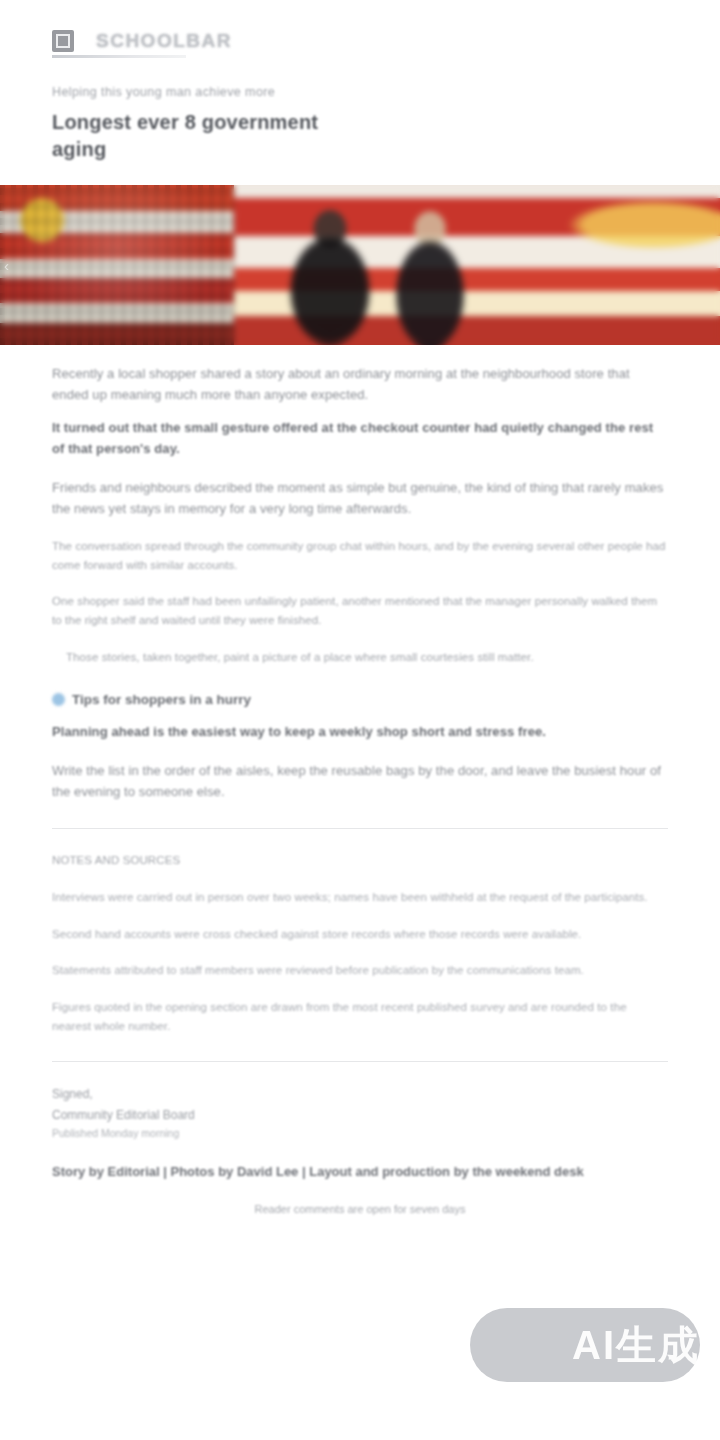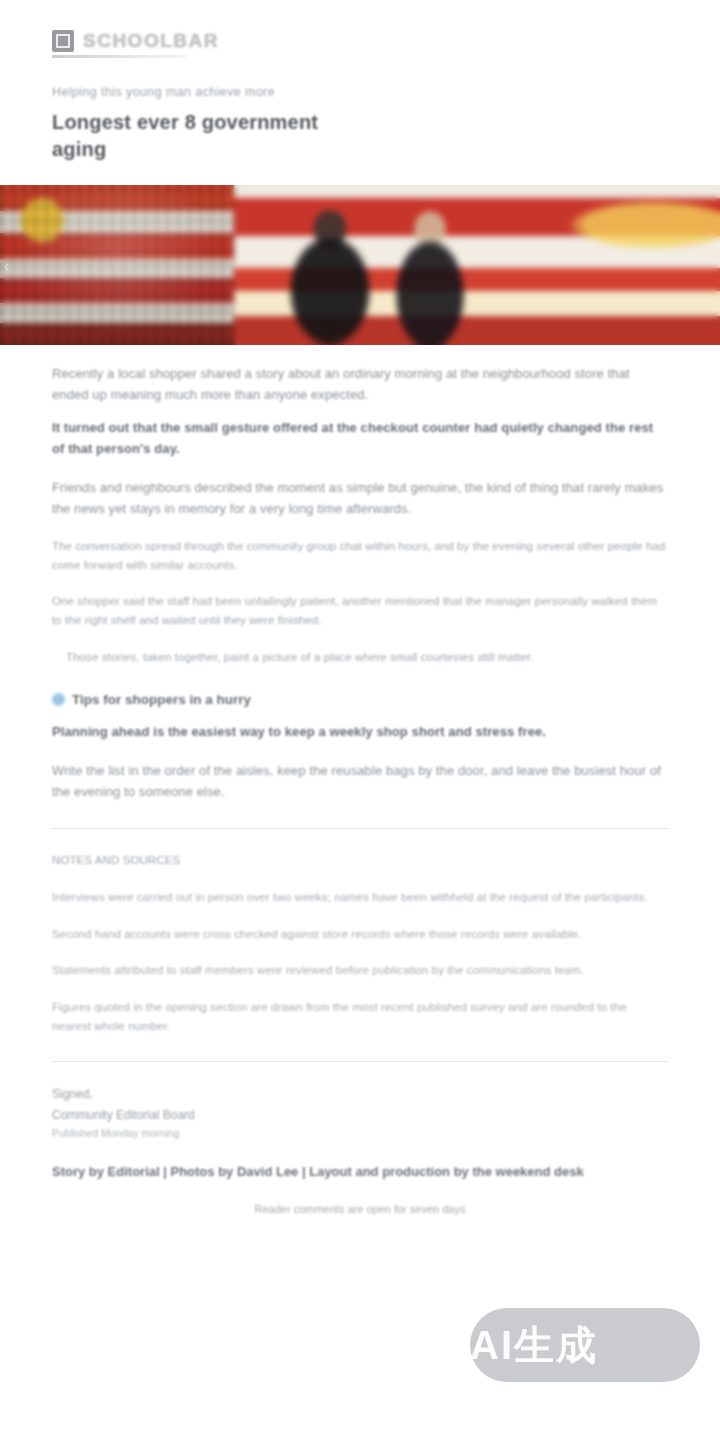--- a/index.html
+++ b/index.html
@@ -17,21 +17,21 @@
     overflow: hidden;
   }
 
   
   .masthead {
     padding: 30px 52px 0 52px;
   }
   .brand {
     display: flex;
     align-items: center;
-    gap: 9px;
+    gap: 22px;
     filter: blur(0.6px);
     opacity: .88;
   }
   .brand-mark {
     width: 22px;
     height: 22px;
     background: #8a8d92;
     border-radius: 2px;
     position: relative;
   }
@@ -226,21 +226,21 @@
   .watermark {
     position: absolute;
     right: 20px;
     bottom: 58px;
     width: 230px;
     height: 74px;
     border-radius: 37px;
     background: rgba(180,183,189,.72);
     display: flex;
     align-items: center;
-    justify-content: flex-start;
+    justify-content: flex-end;
   }
   .watermark span {
     color: #ffffff;
     font-size: 40px;
     font-weight: 700;
     letter-spacing: 2px;
     opacity: .95;
   }
 </style>
 </head>

